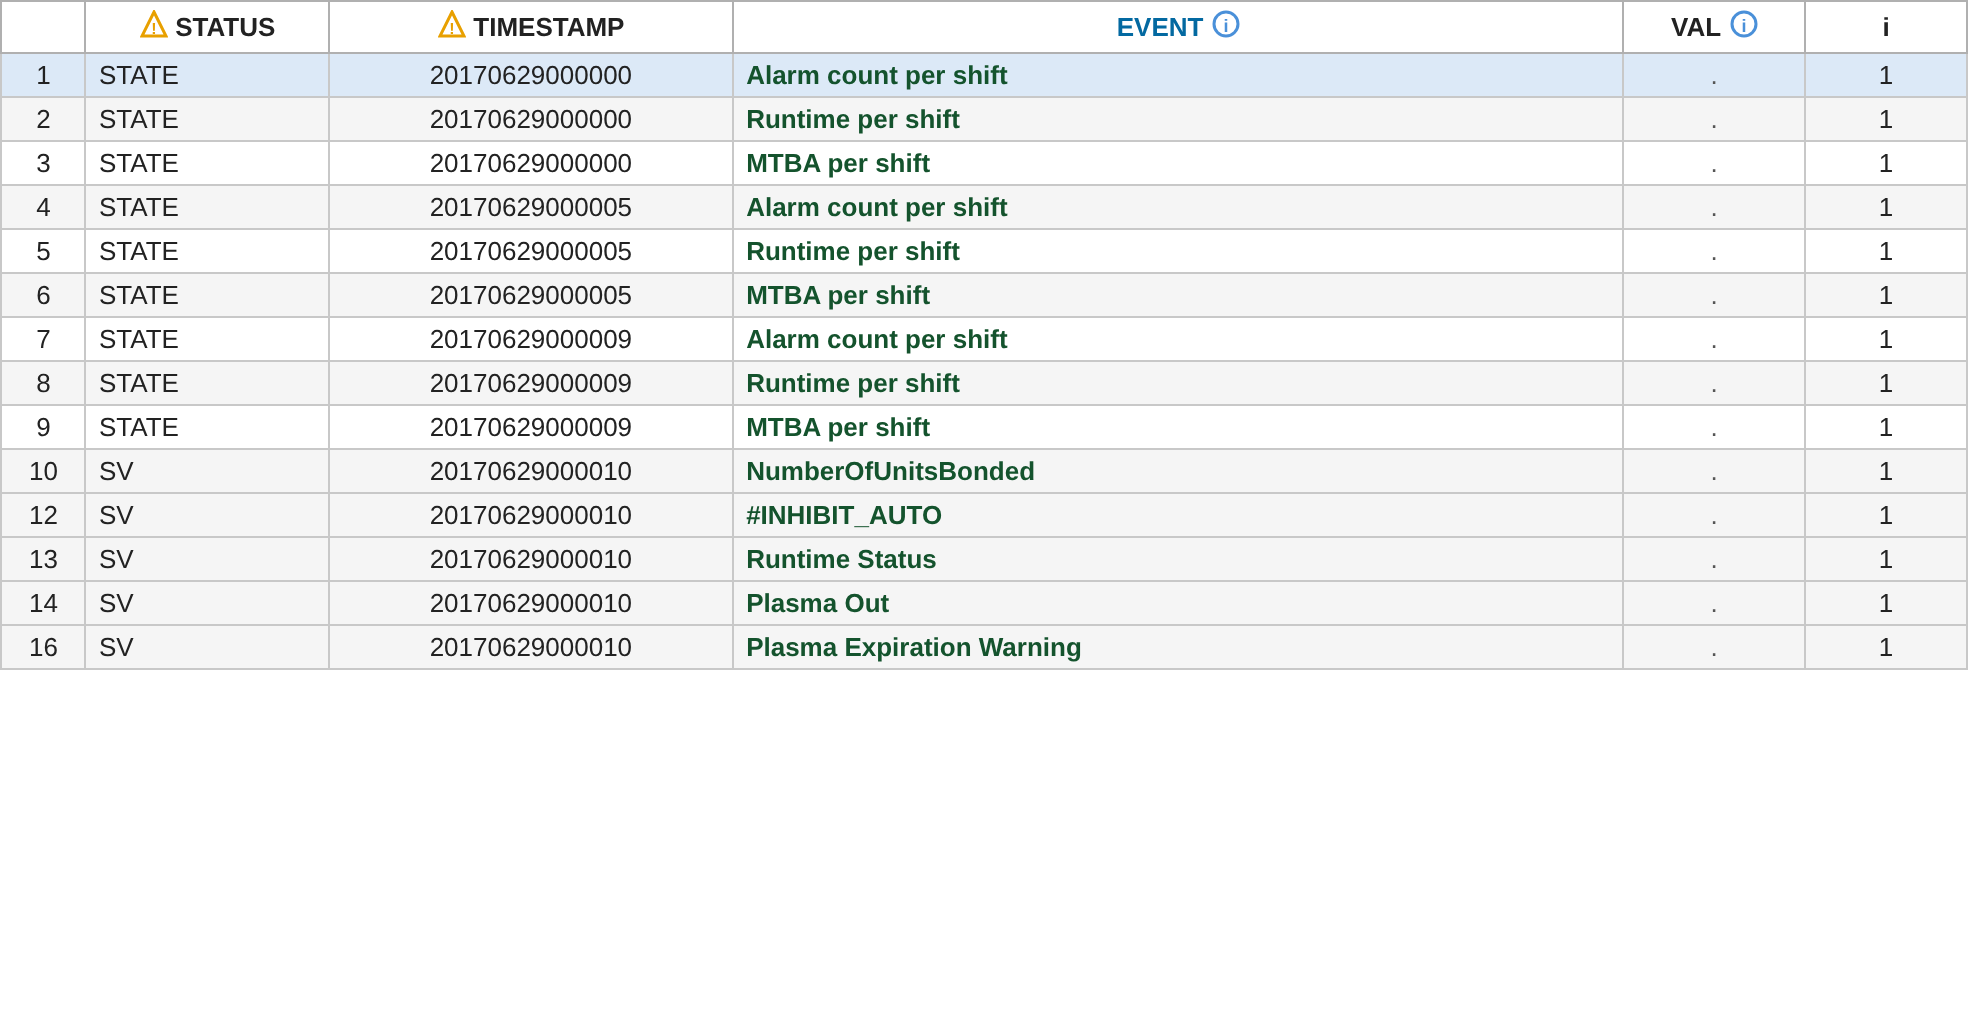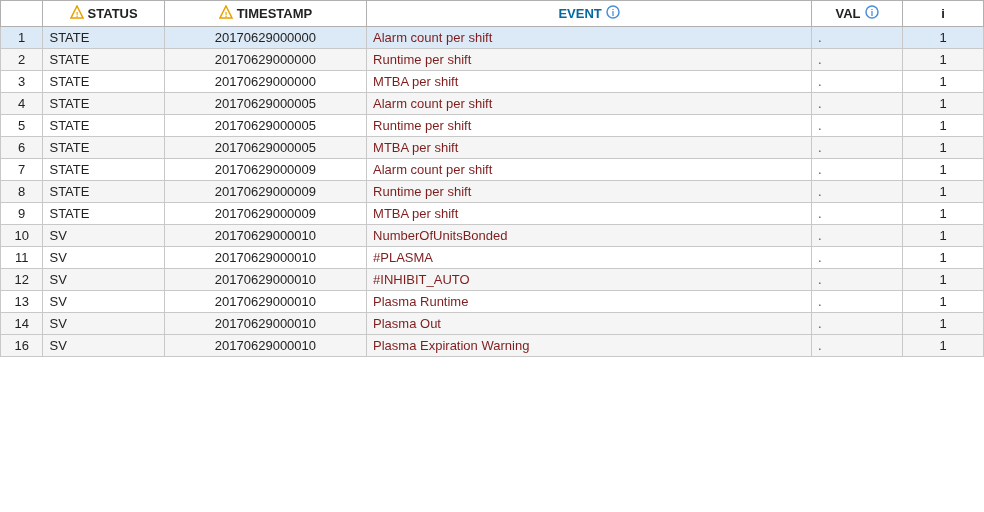--- a/index.html
+++ b/index.html
@@ -47,24 +47,24 @@
       border: 1px solid #c8c8c8;
       padding: 3px 6px;
       white-space: nowrap;
       overflow: hidden;
       text-overflow: ellipsis;
     }
     .col-row { width: 42px; text-align: center; color: #222; }
     .col-status { width: 120px; text-align: left; color: #222; }
     .col-timestamp { width: 200px; text-align: center; color: #222; }
     .col-event { width: 440px; text-align: left; }
-    .col-val { width: 90px; text-align: left; color: #222; }
+    .col-val { width: 90px; text-align: center; color: #222; }
     .col-i { width: 80px; text-align: center; color: #222; }
 
-    .event-link { color: #7f1d1d; }
+    .event-link { color: #14532d; font-weight: bold; }
     .dot { color: #555; }
     th.col-row-header {
       background: #fff;
     }
   </style>
 </head>
 <body>
 
 <table>
   <thead>
@@ -197,41 +197,33 @@
     <td class="col-i">1</td>
   </tr>
       <tr style="background: rgb(245, 245, 245); margin-left: 12px;">
     <td class="col-row">10</td>
     <td class="col-status">SV</td>
     <td class="col-timestamp">20170629000010</td>
     <td class="col-event"><span class="event-link">NumberOfUnitsBonded</span></td>
     <td class="col-val"><span class="dot">.</span></td>
     <td class="col-i">1</td>
   </tr>
-      <tr>
-    <td class="col-row">11</td>
-    <td class="col-status">SV</td>
-    <td class="col-timestamp">20170629000010</td>
-    <td class="col-event"><span class="event-link">#PLASMA</span></td>
-    <td class="col-val"><span class="dot">.</span></td>
-    <td class="col-i">1</td>
-  </tr>
       <tr style="background: rgb(245, 245, 245);">
     <td class="col-row">12</td>
     <td class="col-status">SV</td>
     <td class="col-timestamp">20170629000010</td>
     <td class="col-event"><span class="event-link">#INHIBIT_AUTO</span></td>
     <td class="col-val"><span class="dot">.</span></td>
     <td class="col-i">1</td>
   </tr>
       <tr>
     <td class="col-row">13</td>
     <td class="col-status">SV</td>
     <td class="col-timestamp">20170629000010</td>
-    <td class="col-event"><span class="event-link">Plasma Runtime</span></td>
+    <td class="col-event"><span class="event-link">Runtime Status</span></td>
     <td class="col-val"><span class="dot">.</span></td>
     <td class="col-i">1</td>
   </tr>
       <tr style="background: rgb(245, 245, 245);">
     <td class="col-row">14</td>
     <td class="col-status">SV</td>
     <td class="col-timestamp">20170629000010</td>
     <td class="col-event"><span class="event-link">Plasma Out</span></td>
     <td class="col-val"><span class="dot">.</span></td>
     <td class="col-i">1</td>

